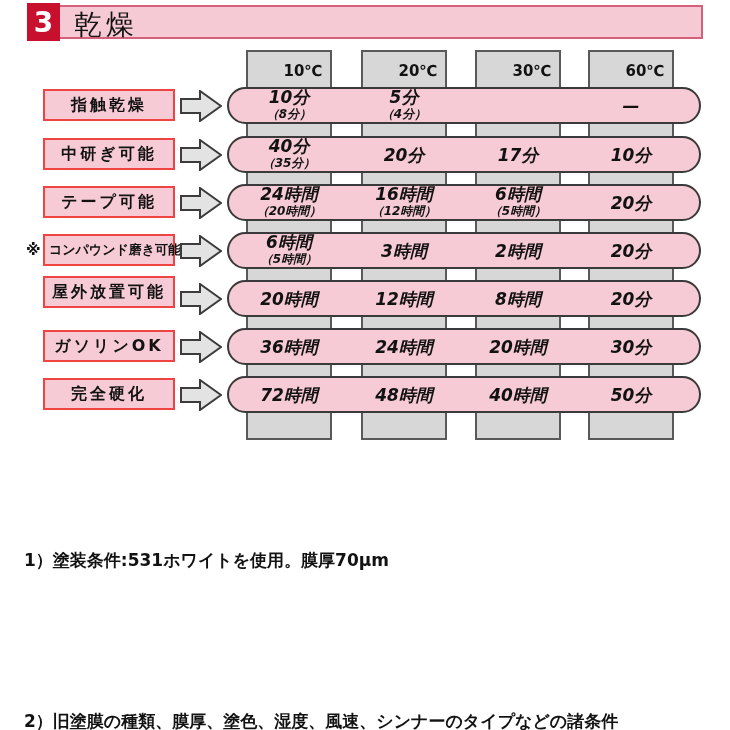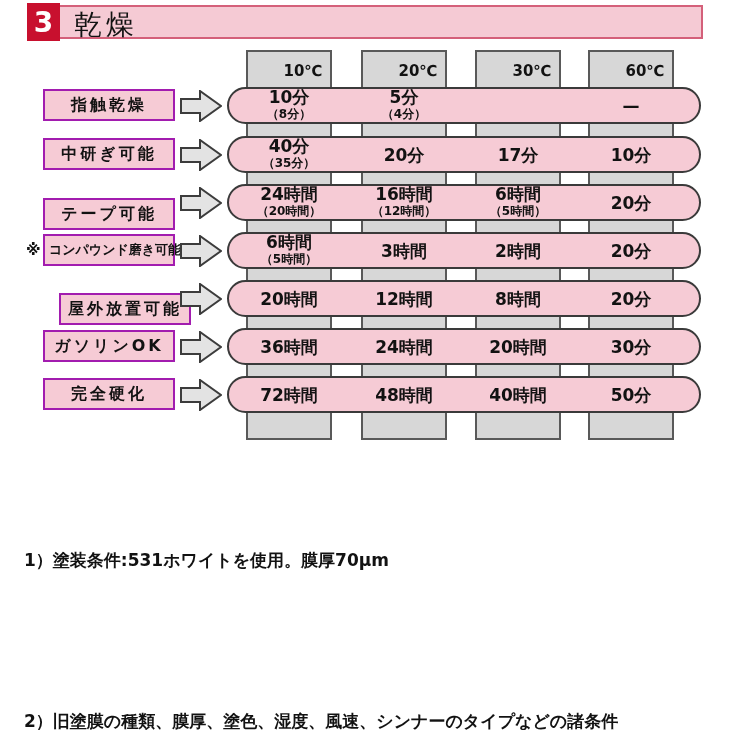--- a/index.html
+++ b/index.html
@@ -33,42 +33,43 @@
     text-align:center;
   }
   .col-0 { left:246px; } .col-1 { left:361px; } .col-2 { left:475px; } .col-3 { left:588px; }
   .temp { padding-top:10px; font-size:15px; font-weight:bold;margin-left:28px; }
 
   
   .stadium {
     left:227px; width:474px; height:37px;
     background:#f6cbd5; border:2px solid #3a3a3a; border-radius:20px;
     box-sizing:border-box;
+    font-style:italic;
   }
   .r0 { top:87px; } .r1 { top:136px; } .r2 { top:184px; }
   .r3 { top:232px; } .r4 { top:280px; } .r5 { top:328px; } .r6 { top:376px; }
   .cell {
     position:absolute; top:0; height:100%; width:114px;
     display:flex; flex-direction:column; align-items:center; justify-content:center;
     font-weight:bold; text-align:center;
   }
   .c0 { left:3px; } .c1 { left:118px; } .c2 { left:232px; } .c3 { left:345px; }
   .cell-main { font-size:17px; line-height:18px; }
   .cell-sub  { font-size:12px; line-height:17px; }
   .cell-sub:empty { display:none; }
 
   
   .label-box {
     left:43px; width:132px; height:32px;
-    background:#f6cbd5; border:2px solid #a21caf; box-sizing:border-box;
+    background:#f6cbd5; border:2px solid #ef4444; box-sizing:border-box;
     display:flex; align-items:center; justify-content:center;
     font-weight:bold; font-size:16px; letter-spacing:3px; white-space:nowrap;
   }
-  .lr0 { top:89px; } .lr1 { top:138px; } .lr2 { top:186px;margin-top:12px; }
-  .lr3 { top:234px; } .lr4 { top:293px;margin-left:16px; } .lr5 { top:330px; } .lr6 { top:378px; }
+  .lr0 { top:89px; } .lr1 { top:138px; } .lr2 { top:186px; }
+  .lr3 { top:234px; } .lr4 { top:276px; } .lr5 { top:330px; } .lr6 { top:378px; }
   .label-box.small-label { font-size:13px; letter-spacing:0;padding-left:12px; }
   .arrow { left:180px; width:42px; height:32px; }
   .ar0 { top:90px; } .ar1 { top:139px; } .ar2 { top:187px; }
   .ar3 { top:235px; } .ar4 { top:283px; } .ar5 { top:331px; } .ar6 { top:379px; }
   #row-mark { left:26px; top:241px; font-size:15px; font-weight:bold; }
 
   
   #notes {
     left:24px; top:457px; width:696px;
     font-size:17px; font-weight:600; line-height:23px; white-space:pre-wrap;

